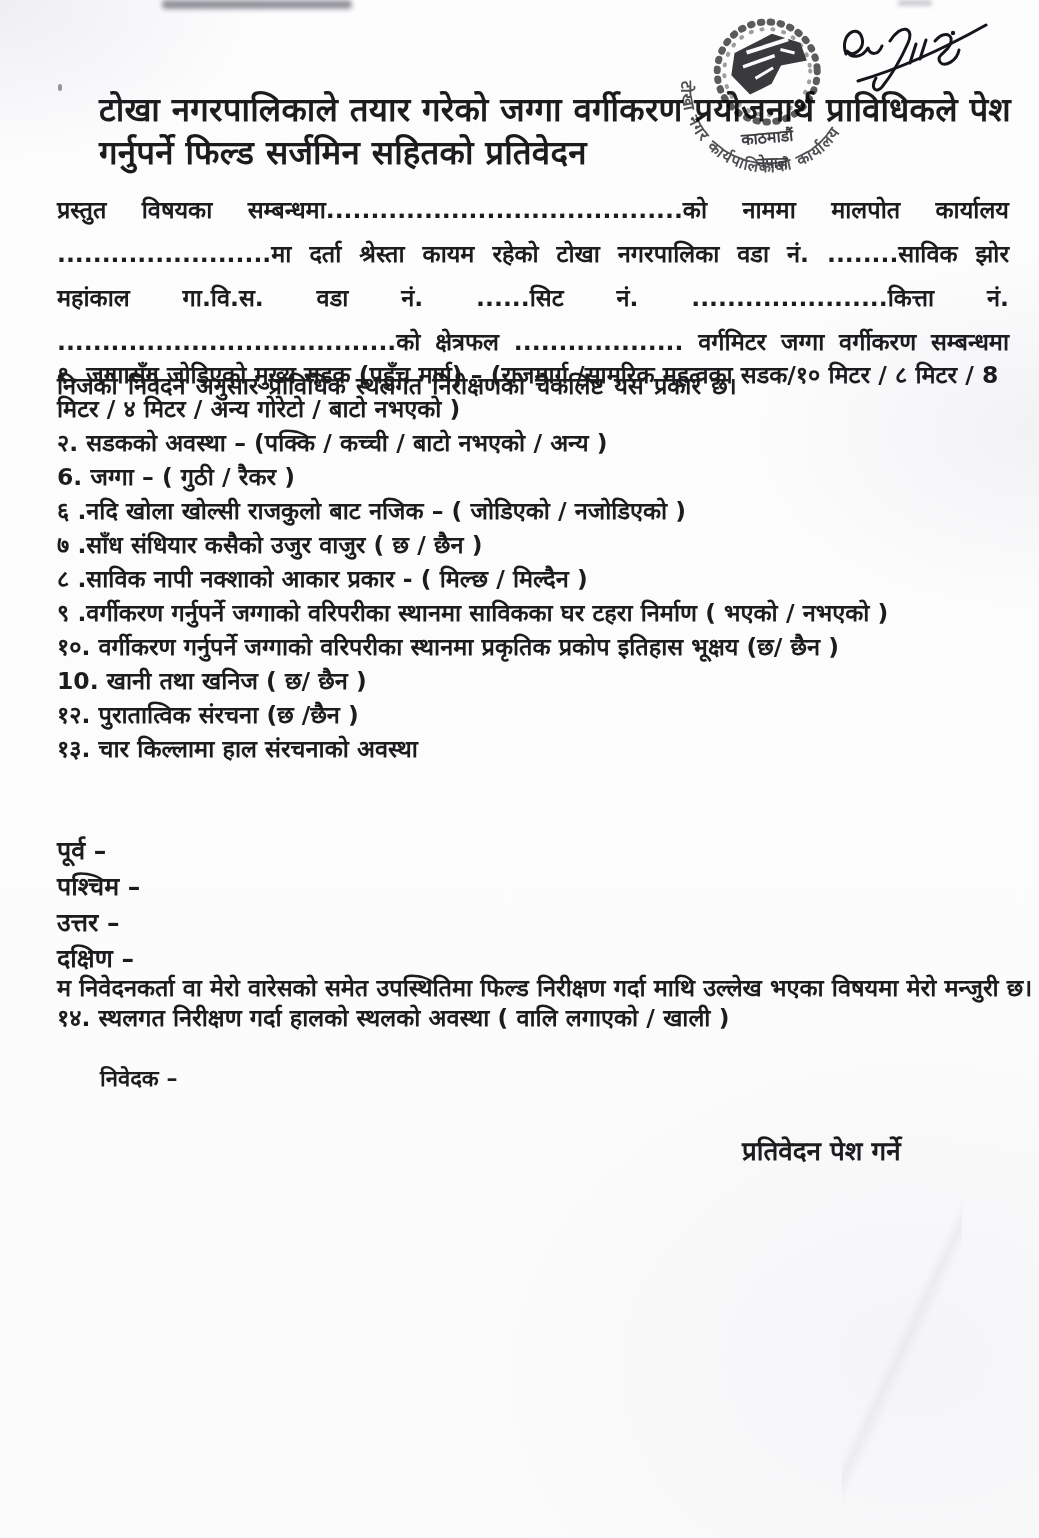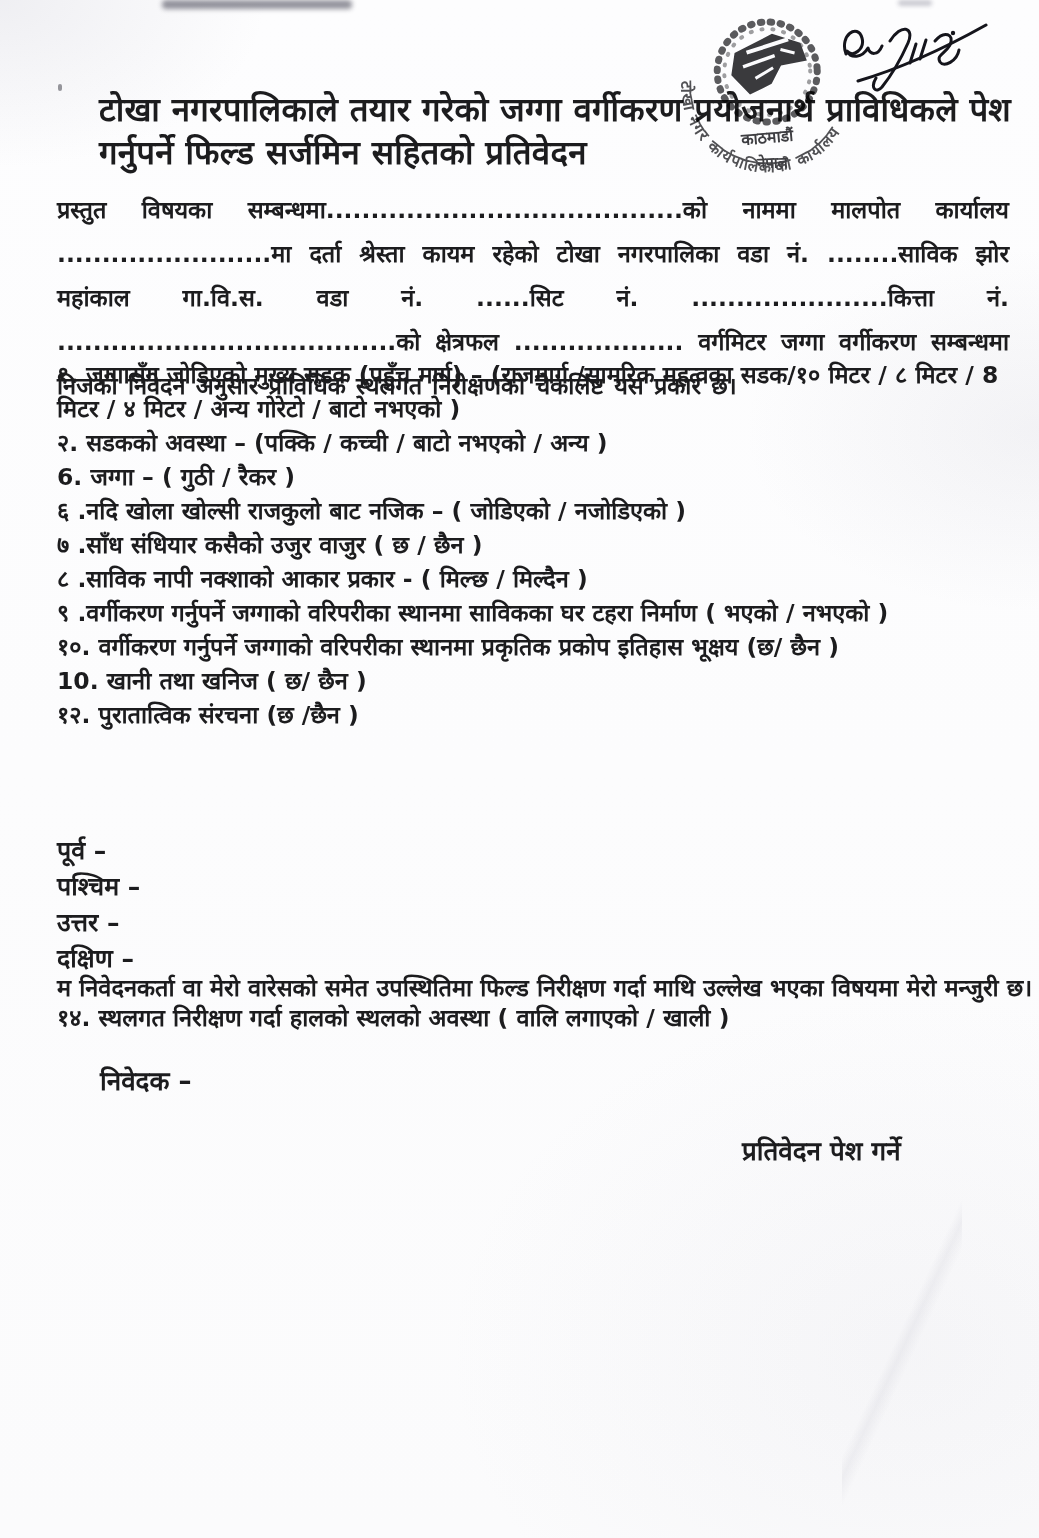--- a/index.html
+++ b/index.html
@@ -28,21 +28,21 @@
     font-size:23.5px; font-weight:600; line-height:44px;
     text-align:justify;
     word-spacing:2px;
   }
   .checklist { left:57px; top:358px; width:964px; }
   .ck { font-size:23.5px; font-weight:600; line-height:34px; }
   .directions { left:57px; top:833px; }
   .dir { font-size:25px; font-weight:600; line-height:36px; }
   .item14 { left:57px; top:958px; width:964px; font-size:23.5px; font-weight:600; line-height:33px;margin-top:44px; }
   .consent { left:57px; top:972px; width:980px; font-size:23.5px; font-weight:600; line-height:33px; }
-  .applicant { left:100px; top:1062px; font-size:26px; font-weight:700; }
+  .applicant { left:100px; top:1062px; font-size:22px; font-weight:700; }
   .submitter { left:742px; top:1132px; font-size:26px; font-weight:700; }
 
   .stamp {
     left:678px; top:8px; width:178px; height:172px;
     mix-blend-mode:multiply;
     opacity:.88;
     transform:rotate(-2deg);
   }
   .signature {
     left:830px; top:10px; width:166px; height:88px;
@@ -86,20 +86,21 @@
     <div class="ck">१. जग्गासँग जोडिएको मुख्य सडक (पहुँच मार्ग) – (राजमार्ग /सामरिक महत्वका सडक/१० मिटर / ८ मिटर / 8 मिटर / ४ मिटर / अन्य गोरेटो / बाटो नभएको )</div>
     <div class="ck">२. सडकको अवस्था – (पक्कि / कच्ची / बाटो नभएको / अन्य )</div>
     <div class="ck">6. जग्गा – ( गुठी / रैकर )</div>
     <div class="ck">६ .नदि खोला खोल्सी राजकुलो बाट नजिक – ( जोडिएको / नजोडिएको )</div>
     <div class="ck">७ .साँध संधियार कसैको उजुर वाजुर   ( छ / छैन )</div>
     <div class="ck">८ .साविक नापी नक्शाको आकार प्रकार -   ( मिल्छ / मिल्दैन )</div>
     <div class="ck">९ .वर्गीकरण गर्नुपर्ने जग्गाको वरिपरीका स्थानमा साविकका घर टहरा निर्माण  ( भएको / नभएको )</div>
     <div class="ck">१०. वर्गीकरण गर्नुपर्ने जग्गाको वरिपरीका स्थानमा प्रकृतिक प्रकोप इतिहास भूक्षय  (छ/  छैन )</div>
     <div class="ck">10. खानी तथा खनिज  ( छ/ छैन  )</div>
     <div class="ck">१२. पुरातात्विक संरचना   (छ /छैन )</div>
+    <div class="ck">१३. चार किल्लामा हाल संरचनाको अवस्था</div>
   </div>
 
   <div class="abs directions">
     <div class="dir">पूर्व –</div>
     <div class="dir">पश्चिम –</div>
     <div class="dir">उत्तर –</div>
     <div class="dir">दक्षिण –</div>
   </div>
 
   <div class="abs item14">१४. स्थलगत निरीक्षण गर्दा हालको स्थलको अवस्था  ( वालि लगाएको / खाली  )</div>

